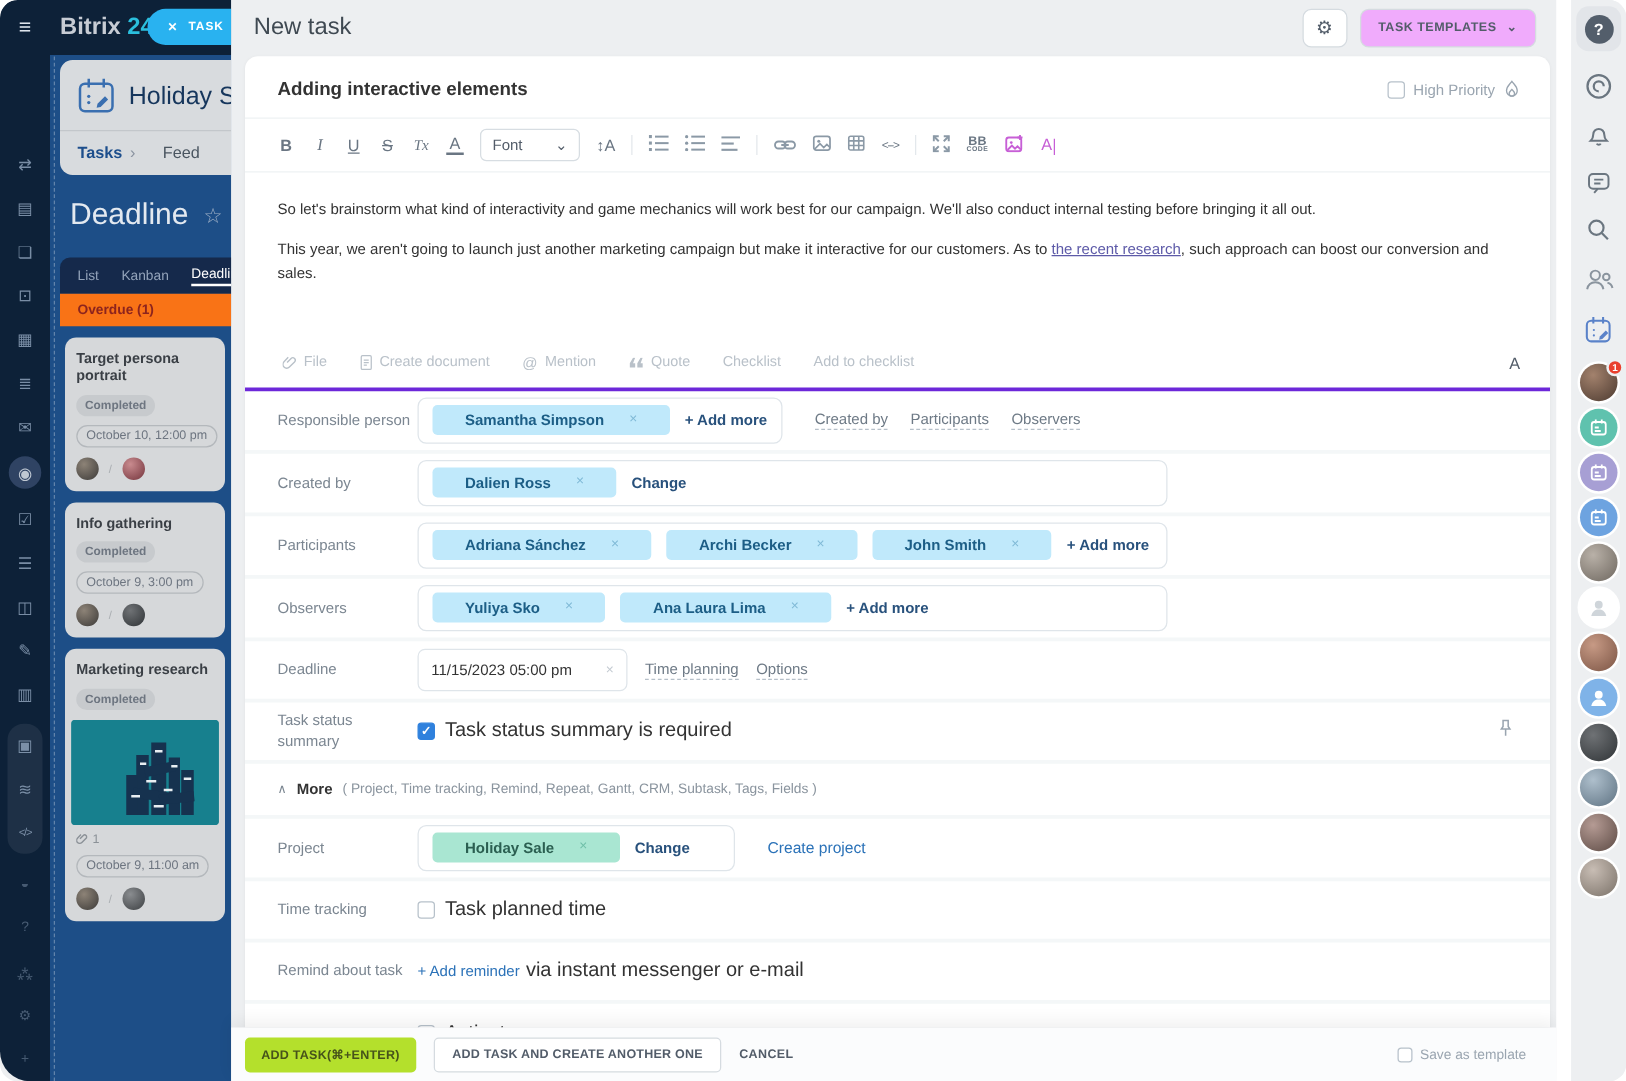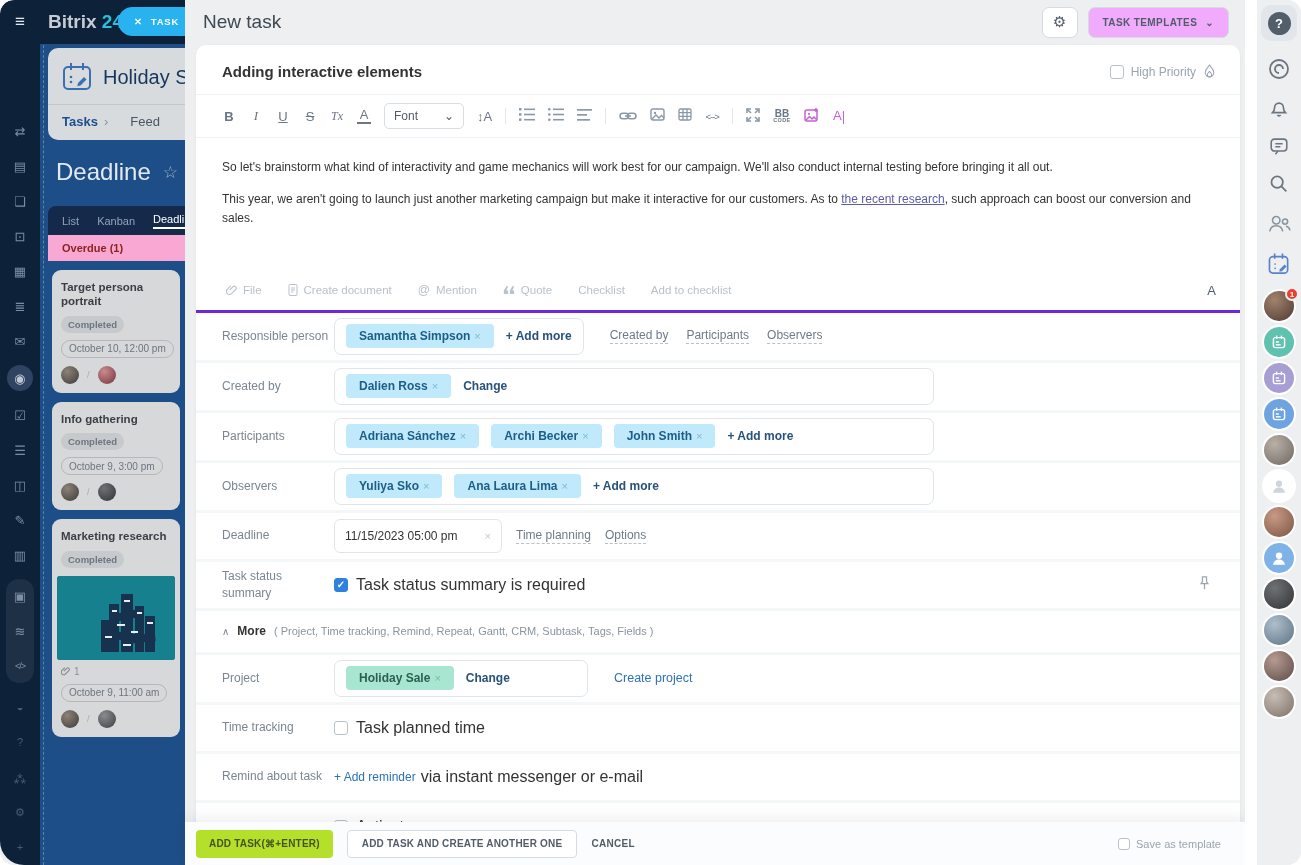--- a/index.html
+++ b/index.html
@@ -28,21 +28,21 @@
   .proj-title { font-size:20px; color:#16365c; white-space:nowrap; }
   .proj-tabs { border-top:1px solid #c3c7cb; display:flex; gap:22px; padding:9px 14px 11px 14px; align-items:center; }
   .ptab { font-size:13px; font-weight:bold; color:#1d4e8c; display:flex; gap:6px; align-items:center; }
   .ptab .chev { color:#8a93a0; font-weight:normal; }
   .ptab.inactive { color:#4a5560; font-weight:normal; }
   .view-title { position:absolute; left:16px; top:158px; font-size:24px; color:#e3e9f0; display:flex; gap:12px; align-items:center; white-space:nowrap; }
   .view-title .star { font-size:17px; color:#9fb0c6; }
   .view-tabs { position:absolute; left:8px; top:206px; width:220px; height:29px; background:#15294b; border-radius:8px 8px 0 0; display:flex; gap:18px; align-items:center; padding:0 14px; }
   .vtab { font-size:11px; color:#93a3ba; white-space:nowrap; }
   .vtab.active { color:#fff; border-bottom:2px solid #fff; padding-bottom:2px; }
-  .overdue { position:absolute; left:8px; top:235px; width:220px; height:26px; background:#f9a8d4; display:flex; align-items:center; padding:0 14px; font-size:11px; font-weight:bold; color:#8c241e; }
+  .overdue { position:absolute; left:8px; top:235px; width:220px; height:26px; background:#f97316; display:flex; align-items:center; padding:0 14px; font-size:11px; font-weight:bold; color:#8c241e; }
   .cards { position:absolute; left:12px; top:270px; width:128px; display:flex; flex-direction:column; gap:9px; }
   .kcard { background:#d6d8da; border-radius:9px; padding:10px 9px 9px 9px; }
   .kcard .kt { font-size:11.5px; font-weight:bold; color:#3a3f45; line-height:1.25; }
   .badge { display:inline-block; margin-top:7px; background:#c7cacd; color:#6d7580; font-size:9.5px; font-weight:bold; padding:3px 7px; border-radius:9px; }
   .datepill { display:inline-block; margin-top:7px; border:1px solid #b4b8bc; color:#6d7580; font-size:10px; padding:2.5px 7px; border-radius:11px; white-space:nowrap; }
   .kav { display:flex; align-items:center; gap:8px; margin-top:8px; }
   .kav .av { width:18px; height:18px; border-radius:50%; background:radial-gradient(circle at 35% 30%, #8d8377, #3c3a38); }
   .kav .slash { color:#a9adb1; font-size:9px; }
   .kimg { margin:8px -4px 0 -4px; height:84px; border-radius:3px; overflow:hidden; background:#17808e; }
   .attach-cnt { margin-top:6px; font-size:10px; color:#8b9197; display:flex; gap:4px; align-items:center; }
@@ -75,21 +75,21 @@
   .desc { padding:20px 26px 0 26px; font-size:12px; color:#333; line-height:1.6; }
   .desc p + p { margin-top:13px; }
   .desc a { color:#5d5aa8; text-decoration:underline; }
   .attach-row { display:flex; align-items:center; gap:26px; padding:54px 24px 12px 30px; }
   .att { display:flex; align-items:center; gap:6px; font-size:11.5px; color:#b9c1c9; cursor:pointer; }
   .att-a { margin-left:auto; color:#525c69; font-size:13px; }
   .fields { border-top:3px solid #6d28d9; }
   .frow { display:flex; align-items:center; min-height:49px; padding:5px 26px; border-bottom:3px solid #f4f7f8; position:relative; }
   .flabel { width:112px; flex:none; font-size:12px; color:#7b8691; line-height:1.4; }
   .fbox { display:flex; align-items:center; gap:12px; border:1px solid #dfe5ea; border-radius:7px; background:#fff; min-height:37px; padding:4px 11px; }
-  .chip { background:#c0e9fb; color:#1c5e86; font-weight:bold; font-size:12px; padding:5px 13px; border-radius:4px; display:inline-flex; gap:4px; align-items:center; white-space:nowrap; }
+  .chip { background:#c0e9fb; color:#1c5e86; font-weight:bold; font-size:12px; padding:5px 26px; border-radius:4px; display:inline-flex; gap:20px; align-items:flex-start; white-space:nowrap; }
   .chip .x { color:#7fb9d6; font-weight:normal; font-size:11px; cursor:pointer; }
   .chip.teal { background:#a9e6d2; color:#2b5f51; }
   .chip.teal .x { color:#6fbfa8; }
   .lnk-bold { color:#28517c; font-weight:bold; font-size:12px; cursor:pointer; white-space:nowrap; }
   .lnk-blue { color:#2b72b8; font-size:12.5px; cursor:pointer; }
   .lnk-dash { color:#6e7a86; font-size:12px; border-bottom:1px dashed #b6c0c9; padding-bottom:1px; cursor:pointer; white-space:nowrap; }
   .side-links { display:flex; gap:18px; margin-left:26px; }
   .dl-input { display:flex; align-items:center; justify-content:space-between; width:168px; height:34px; border:1px solid #dfe5ea; border-radius:6px; padding:0 10px; font-size:12px; color:#333; }
   .dl-input .x { color:#c3cad1; font-size:11px; cursor:pointer; }
   .cb-label { font-size:16px; color:#333; }

